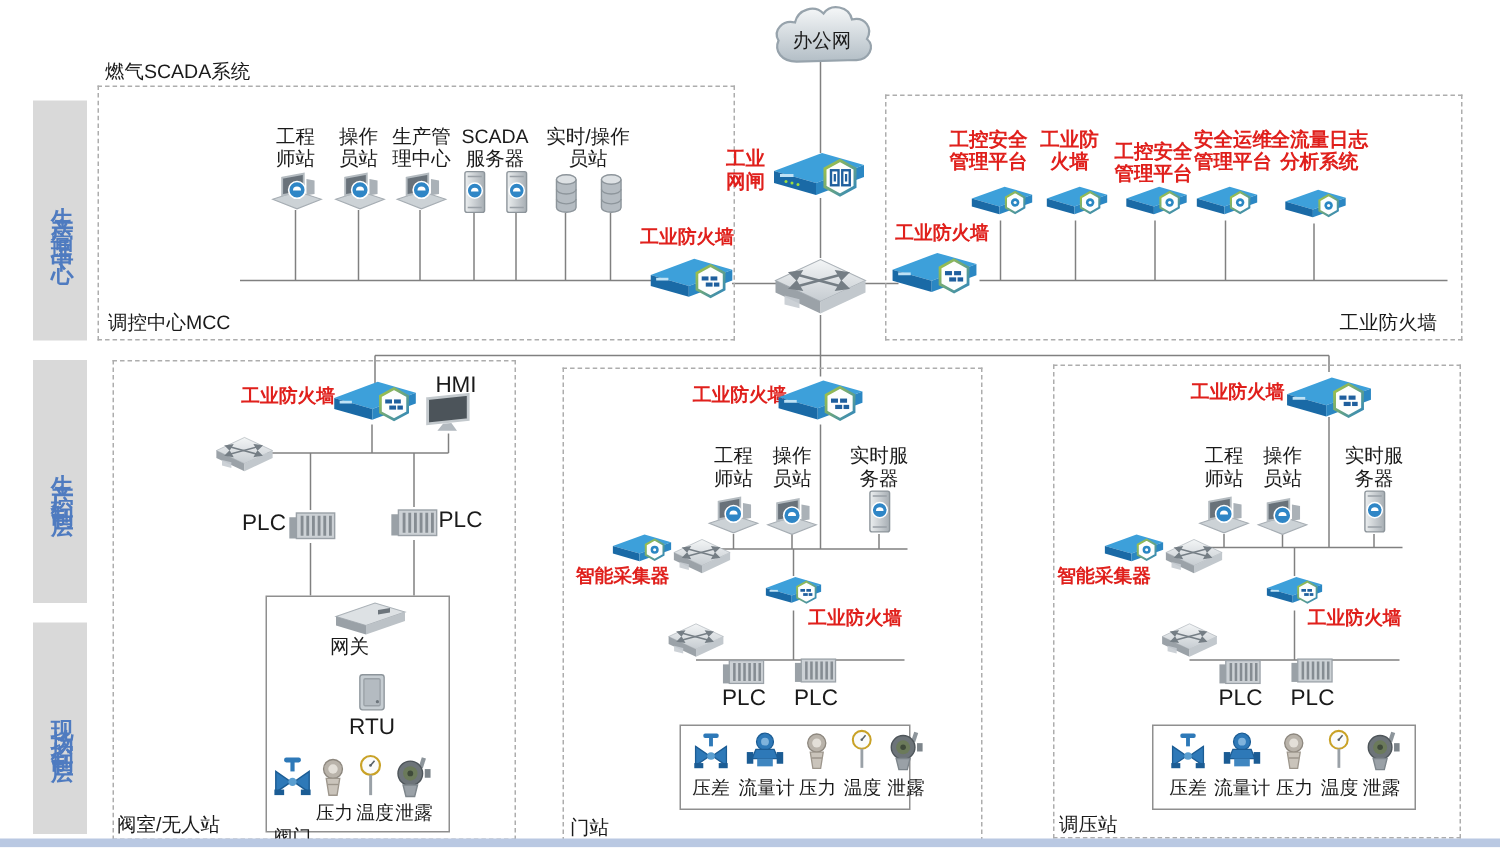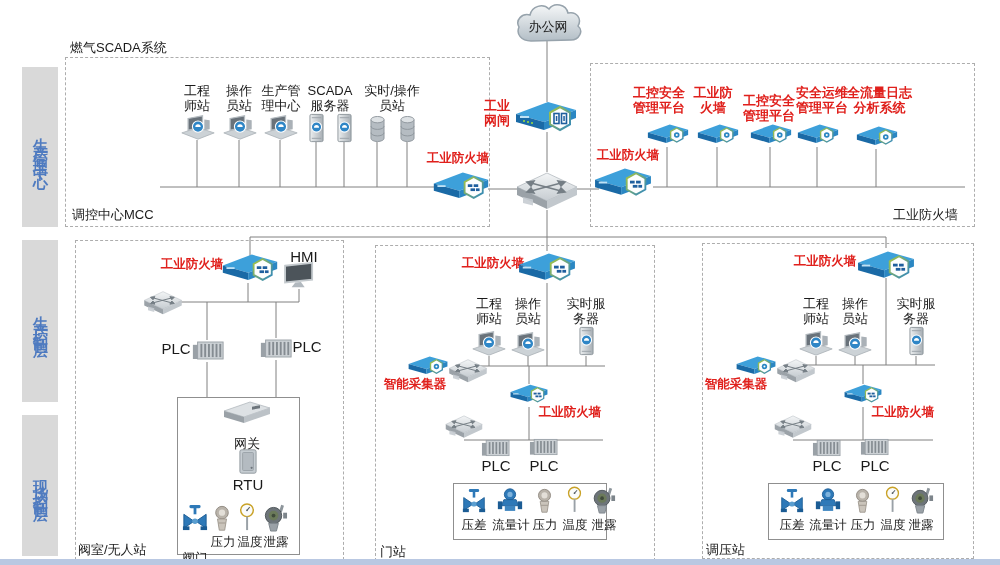--- a/index.html
+++ b/index.html
@@ -417,21 +417,21 @@
       <svg width="34" height="25">
         <use href="#i-plc"></use>
       </svg>
     </div>
 <div class="lbl big" style="left:292px;top:339px;width:30px;">PLC</div>
 <div class="dev" style="left:222px;top:399px;">
       <svg width="50" height="26">
         <use href="#i-gwbox"></use>
       </svg>
     </div>
-<div class="lbl" style="left:222px;top:424px;width:50px;margin-top:13px;">网关</div>
+<div class="lbl" style="left:208px;top:424px;width:50px;">网关</div>
 <div class="dev" style="left:237px;top:448px;">
       <svg width="22" height="27">
         <use href="#i-rtu"></use>
       </svg>
     </div>
 <div class="lbl big" style="left:230px;top:477px;width:36px;">RTU</div>
 <div class="dev" style="left:182px;top:504px;">
       <svg width="26" height="28">
         <use href="#i-valve"></use>
       </svg>

